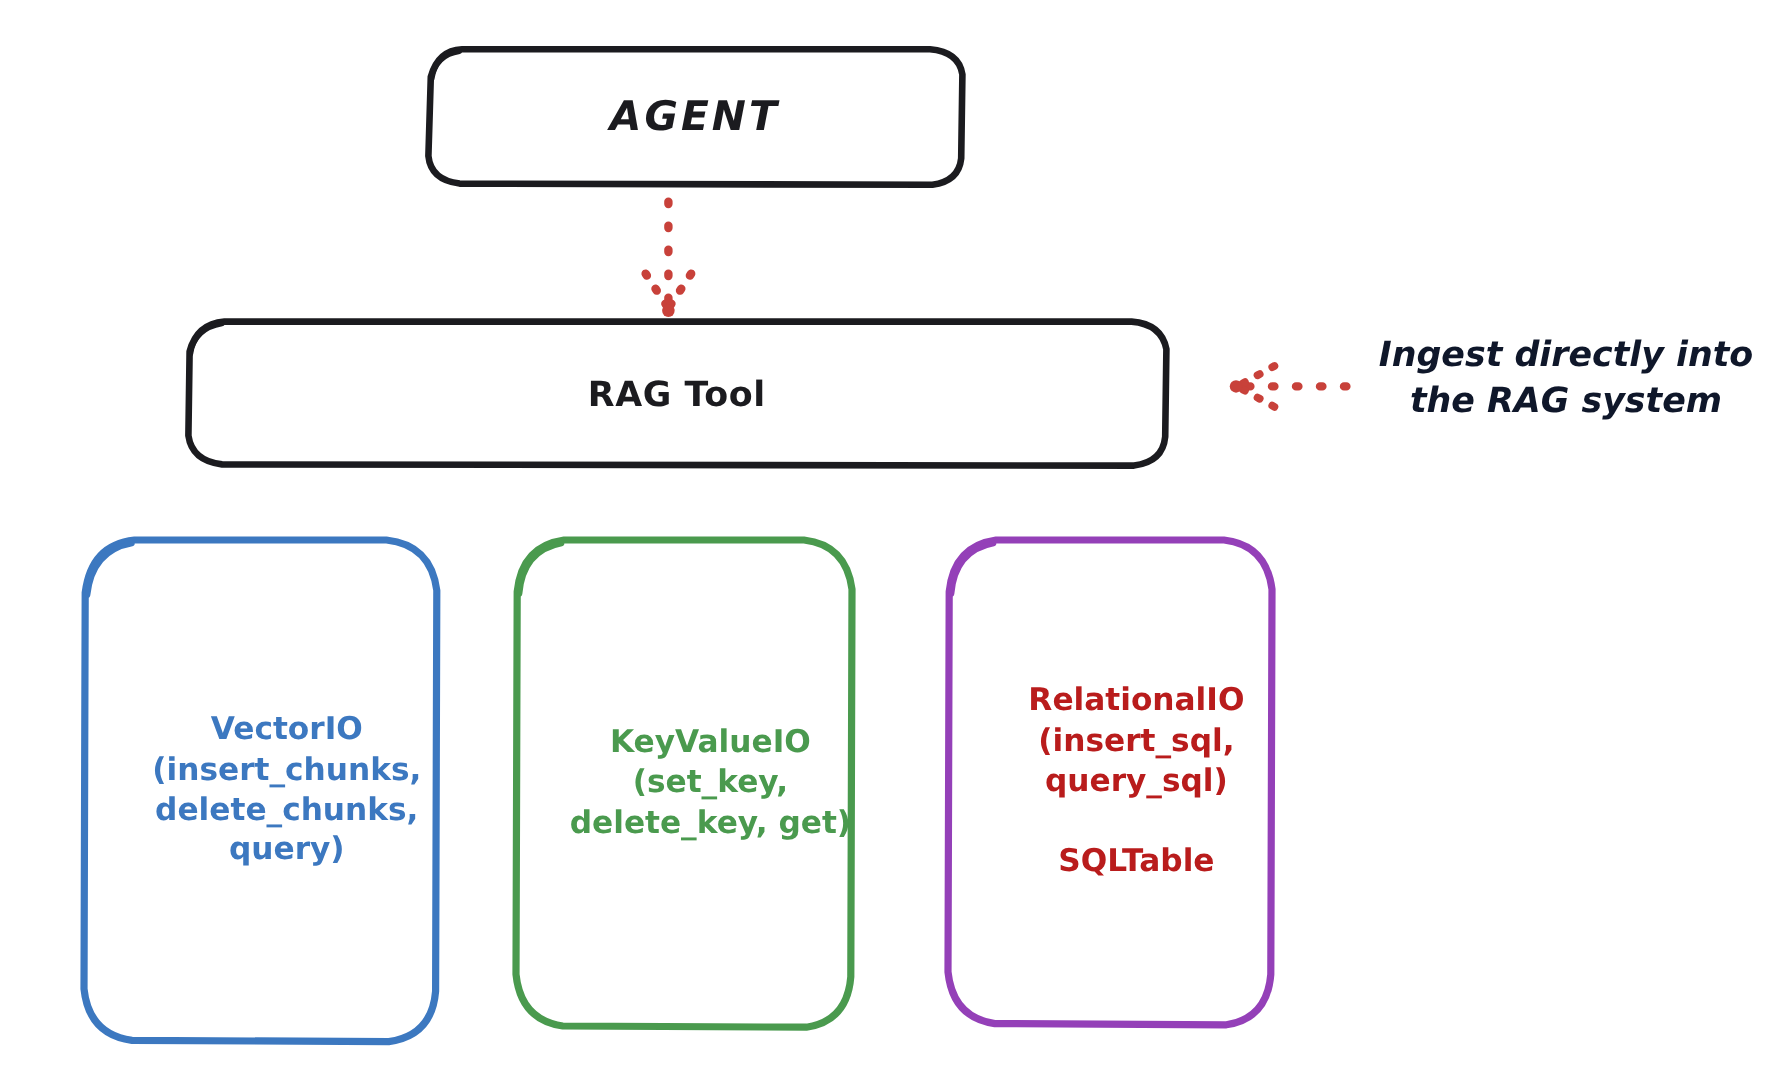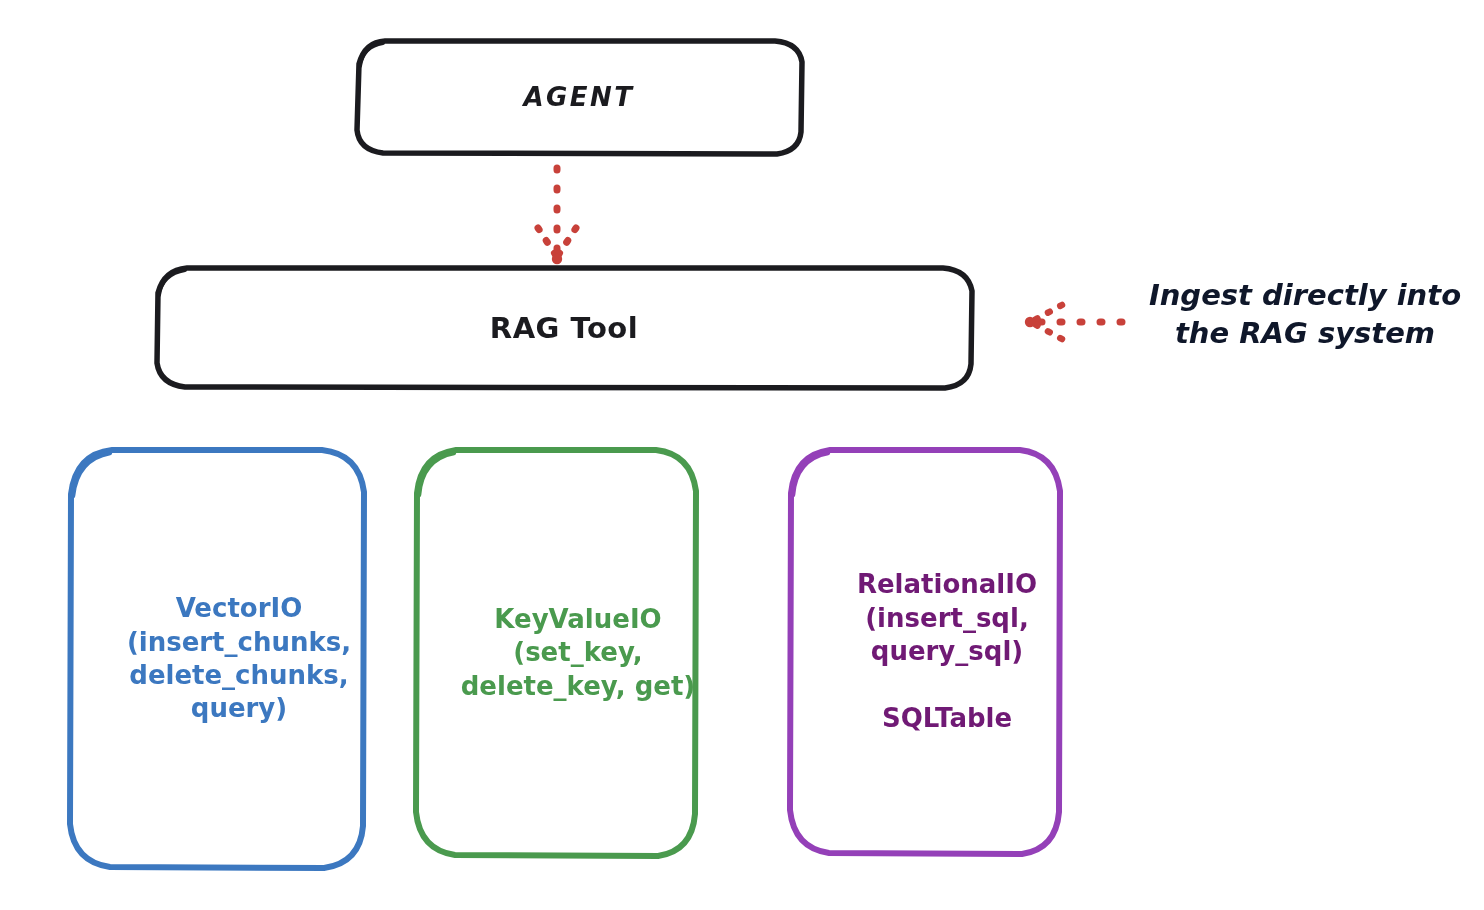--- a/index.html
+++ b/index.html
@@ -47,21 +47,21 @@
     width: 100%;
     display: flex;
     flex-direction: column;
     align-items: center;
     justify-content: center;
   }
 
   
   .label-agent {
     font-family: "DejaVu Sans", sans-serif;
-    font-size: 26px;
+    font-size: 34px;
     font-weight: 700;
     font-style: italic;
     letter-spacing: 2.5px;
     color: #1b1b1f;
   }
   .label-rag {
     font-family: "DejaVu Sans", sans-serif;
     font-size: 29px;
     font-weight: 600;
     color: #1b1b1f;
@@ -73,21 +73,21 @@
     font-weight: 600;
     line-height: 1.28;
     white-space: pre-line;
     margin-left: 44px;
   }
   .leaf-text.second {
     margin-top: 34px;
   }
   .blue   { color: #3c78c0; }
   .green  { color: #4a9a4e; }
-  .purple { color: #701a75; }
+  .purple { color: #b91c1c; }
 
   
   #annotation {
     position: absolute;
     left: 1140px;
     top: 276px;
     width: 330px;
     text-align: center;
     font-family: "DejaVu Sans", sans-serif;
     font-size: 29px;
@@ -96,21 +96,21 @@
     line-height: 1.32;
     color: #0f172a;
     z-index: 3;
     white-space: pre-line;
   }
 
   
   #node-agent { left: 353px; top: 38px;  width: 452px; height: 118px; }
   #node-rag   { left: 153px; top: 265px; width: 822px; height: 126px; }
   #node-vector{ left: 66px;  top: 446px; width: 302px; height: 426px; }
-  #node-kv    { left: 412px; top: 446px; width: 288px; height: 414px; }
+  #node-kv    { left: 426px; top: 446px; width: 288px; height: 414px; }
   #node-rel   { left: 786px; top: 446px; width: 278px; height: 412px; }
 </style>
 </head>
 <body>
 
 <svg id="canvas" viewBox="0 0 1484 910" xmlns="http://www.w3.org/2000/svg">
 
   <g>
     <path d="M557 168 L557 258" stroke="#c8413a" stroke-width="7" stroke-linecap="round" stroke-dasharray="2 18" fill="none"></path>
     <path d="M538 228 L557 257" stroke="#c8413a" stroke-width="7" stroke-linecap="round" stroke-dasharray="2 13" fill="none"></path>

